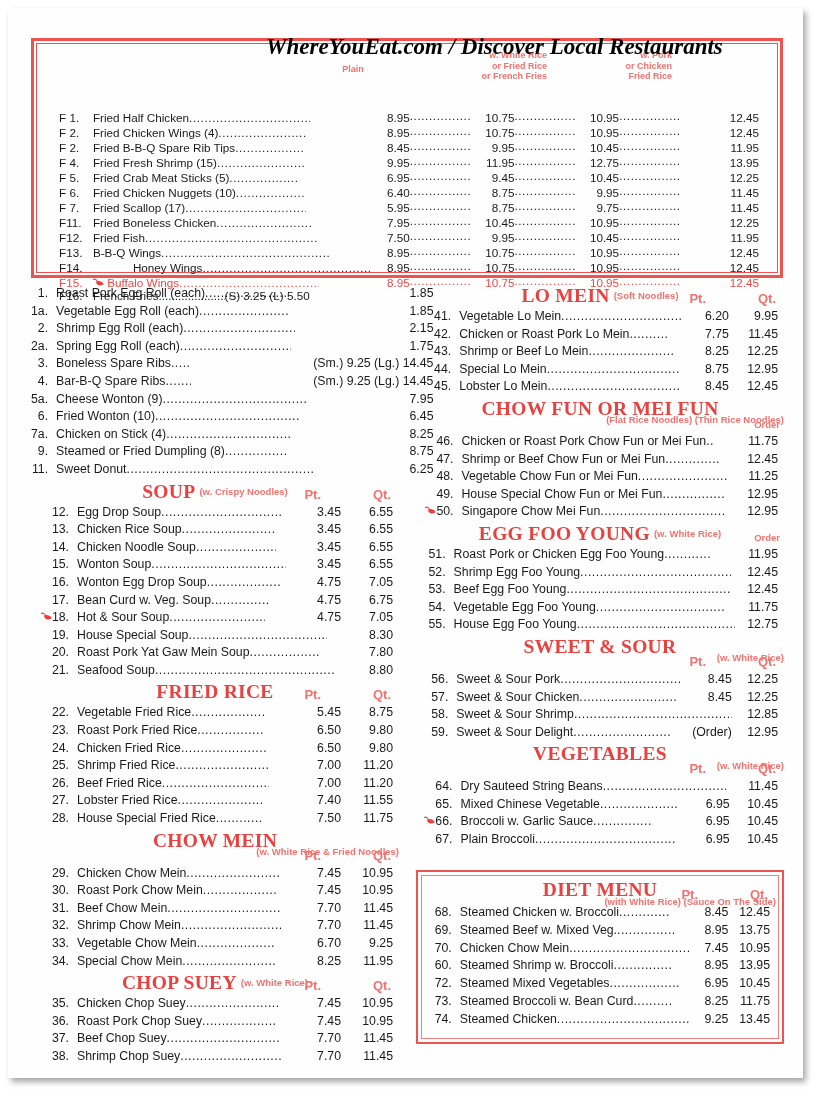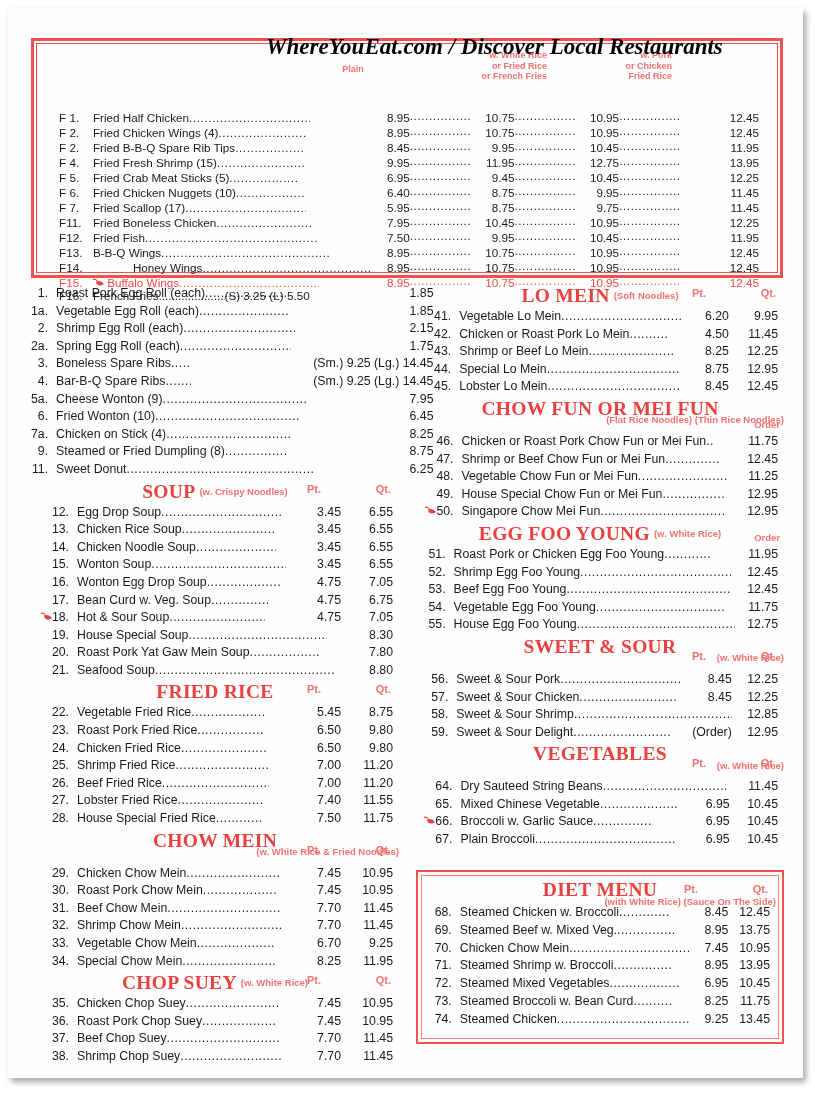--- a/index.html
+++ b/index.html
@@ -141,24 +141,24 @@
     font-size: 9.5px;
     font-weight: bold;
     color: #f2726f;
     text-align: right;
     margin-top: -3px;
     margin-bottom: 1px;
   }
   .sec-head.twoline { height: 34px; }
   .unit-pt, .unit-qt {
     position: absolute;
-    font-size: 11px;
+    font-size: 13px;
     font-weight: bold;
     color: #f2726f;
-    bottom: 9px;
+    bottom: 3px;
   }
   .unit-pt { right: 78px; }
   .unit-qt { right: 8px; }
   .unit-order { position: absolute; right: 4px; bottom: 3px; font-size: 9.5px; font-weight: bold; color: #f2726f; }
 
   table.items {
     width: 100%;
     border-collapse: collapse;
   }
   table.items td {
@@ -594,21 +594,21 @@
           <tbody>
             <tr>
               <td class="it-num">41.</td>
               <td class="it-name">Vegetable Lo Mein<span style="display:inline-block;width:119.55000000000001px;overflow:hidden;white-space:nowrap;vertical-align:bottom;letter-spacing:.5px;">............................................................</span></td>
               <td class="it-p1">6.20</td>
               <td class="it-p2">9.95</td>
             </tr>
             <tr>
               <td class="it-num">42.</td>
               <td class="it-name">Chicken or Roast Pork Lo Mein<span style="display:inline-block;width:37.35000000000002px;overflow:hidden;white-space:nowrap;vertical-align:bottom;letter-spacing:.5px;">............................................................</span></td>
-              <td class="it-p1">4.50</td>
+              <td class="it-p1">7.75</td>
               <td class="it-p2">11.45</td>
             </tr>
             <tr>
               <td class="it-num">43.</td>
               <td class="it-name">Shrimp or Beef Lo Mein<span style="display:inline-block;width:85.30000000000001px;overflow:hidden;white-space:nowrap;vertical-align:bottom;letter-spacing:.5px;">............................................................</span></td>
               <td class="it-p1">8.25</td>
               <td class="it-p2">12.25</td>
             </tr>
             <tr>
               <td class="it-num">44.</td>
@@ -775,21 +775,21 @@
                 <td class="it-p1">8.95</td>
                 <td class="it-p2">13.75</td>
               </tr>
               <tr>
                 <td class="it-num">70.</td>
                 <td class="it-name">Chicken Chow Mein<span style="display:inline-block;width:119.55000000000001px;overflow:hidden;white-space:nowrap;vertical-align:bottom;letter-spacing:.5px;">............................................................</span></td>
                 <td class="it-p1">7.45</td>
                 <td class="it-p2">10.95</td>
               </tr>
               <tr>
-                <td class="it-num">71.</td>
+                <td class="it-num">60.</td>
                 <td class="it-name">Steamed Shrimp w. Broccoli<span style="display:inline-block;width:57.900000000000006px;overflow:hidden;white-space:nowrap;vertical-align:bottom;letter-spacing:.5px;">............................................................</span></td>
                 <td class="it-p1">8.95</td>
                 <td class="it-p2">13.95</td>
               </tr>
               <tr>
                 <td class="it-num">72.</td>
                 <td class="it-name">Steamed Mixed Vegetables<span style="display:inline-block;width:71.60000000000002px;overflow:hidden;white-space:nowrap;vertical-align:bottom;letter-spacing:.5px;">............................................................</span></td>
                 <td class="it-p1">6.95</td>
                 <td class="it-p2">10.45</td>
               </tr>

